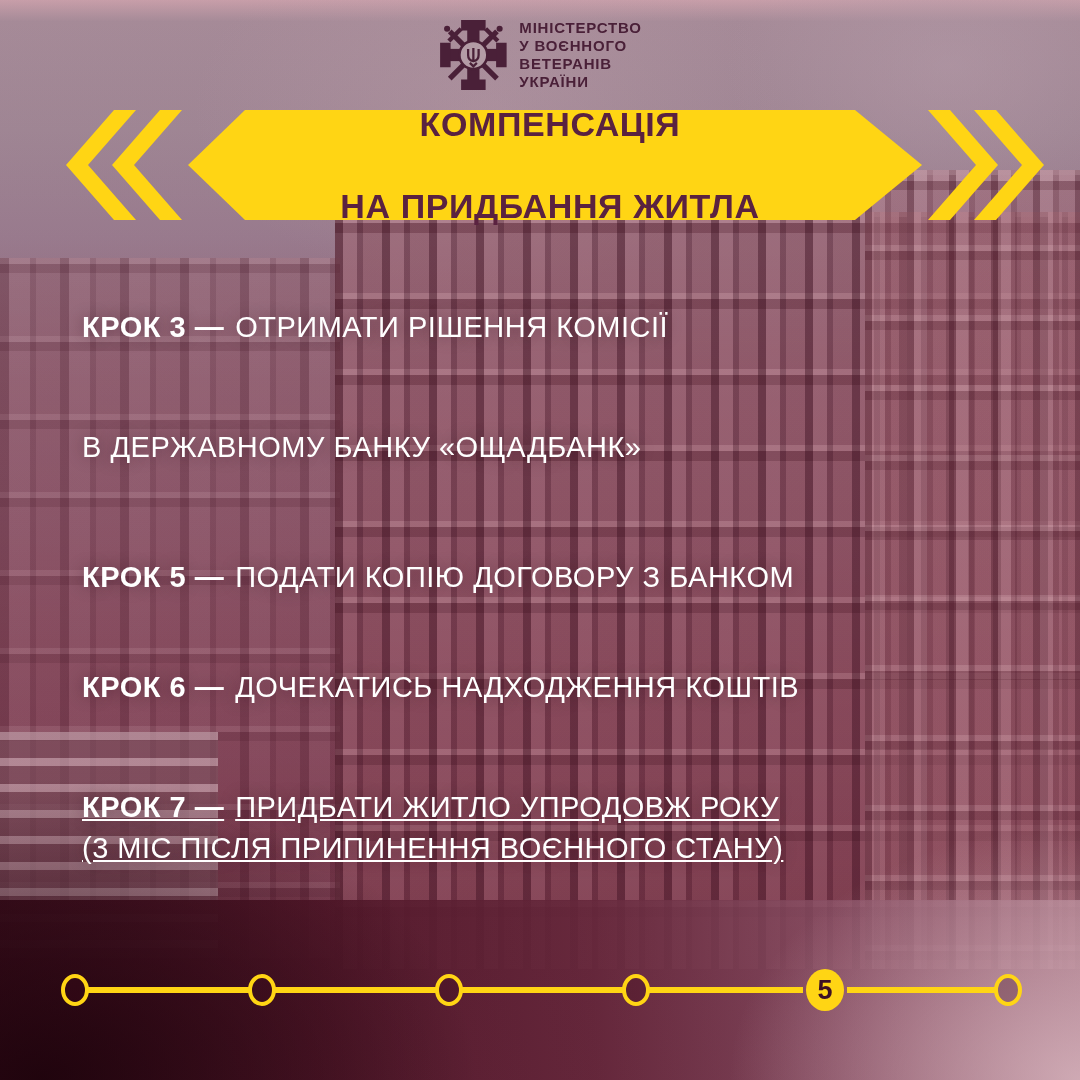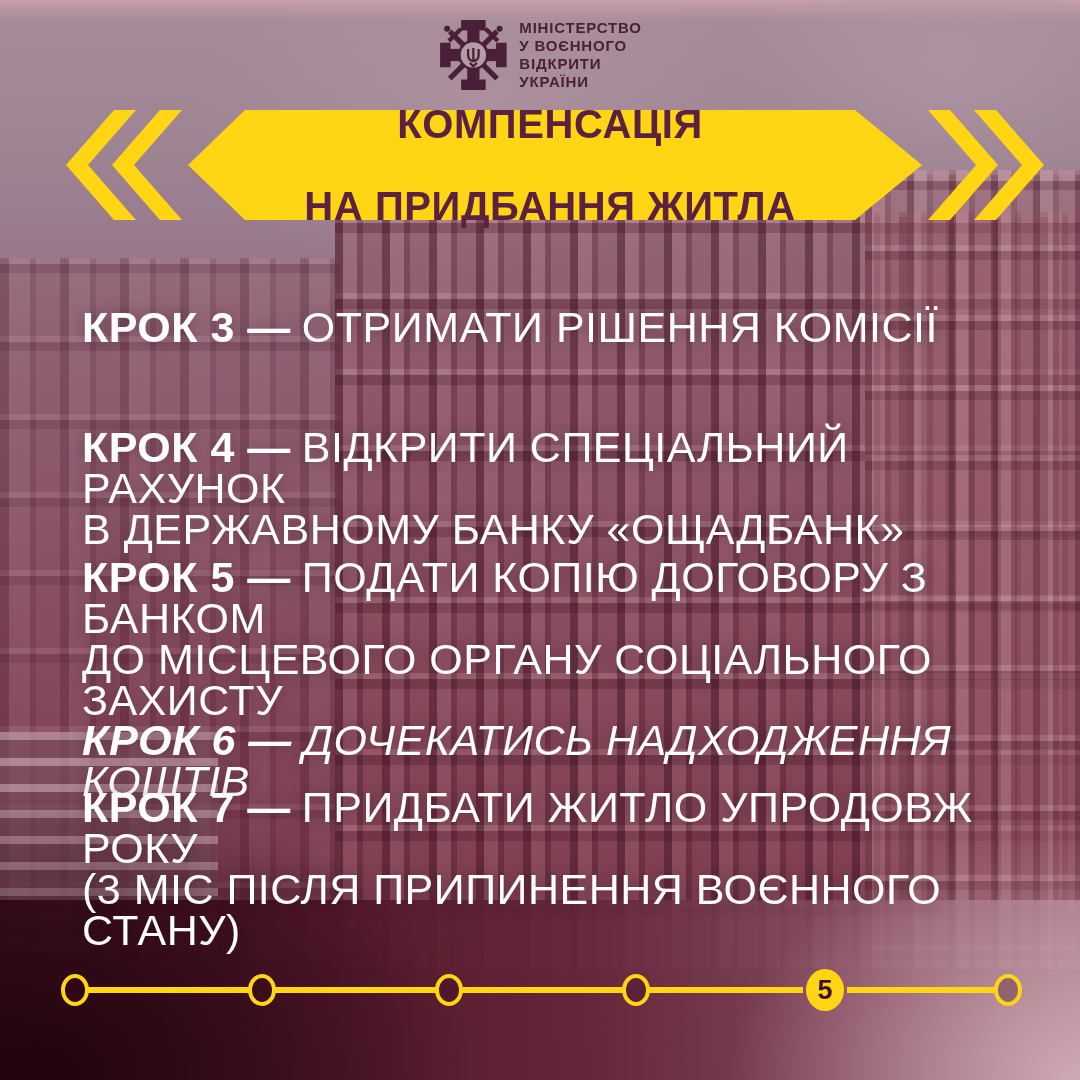--- a/index.html
+++ b/index.html
@@ -82,32 +82,32 @@
   }
   .ministry-name{
     color:#4A2038;font-weight:700;font-size:15px;line-height:18px;
     letter-spacing:.8px;
   }
   
   .banner-svg{position:absolute;left:0;top:105px;}
   .banner-text{
     position:absolute;left:245px;top:110px;width:610px;height:110px;
     display:flex;flex-direction:column;align-items:center;justify-content:center;
-    color:#5A2240;font-weight:700;font-size:40px;line-height:37px;
+    color:#5A2240;font-weight:700;font-size:34px;line-height:37px;
     letter-spacing:.6px;text-align:center;gap:45px;
   }
   
   .step-item{
     position:absolute;left:82px;width:960px;
-    color:#FFFFFF;font-size:43px;line-height:41px;letter-spacing:.5px;
+    color:#FFFFFF;font-size:29px;line-height:41px;letter-spacing:.5px;
     text-shadow:0 0 16px rgba(40,5,20,.40);
   }
   .step-prefix{font-weight:700;margin-right:11px;}
   .step-3{top:307px;} .step-4{top:427px;} .step-5{top:557px;}
-  .step-6{top:720px;font-style:italic;} .step-7{top:787px;}
+  .step-6{top:667px;} .step-7{top:787px;text-decoration:underline;}
   
   .pagination-svg{position:absolute;left:0;top:955px;}
   .page-num{
     font-family:"Liberation Sans", sans-serif;
     font-size:27px;font-weight:700;fill:#3D1024;
   }
 </style>
 </head>
 <body>
 
@@ -138,21 +138,21 @@
         <rect x="26" y="70" width="28" height="12"></rect>
         <rect x="2" y="28" width="12" height="28"></rect>
         <rect x="66" y="28" width="12" height="28"></rect>
       </g>
       <circle cx="40" cy="42" r="16" fill="#B49CA6" stroke="#4A2038" stroke-width="3"></circle>
       <path d="M34 35 V42 Q34 48 40 49 Q46 48 46 42 V35 M40 34 V49 M36 51 L40 55 L44 51" fill="none" stroke="#4A2038" stroke-width="2.6"></path>
     </svg>
     <div class="ministry-name">
       <div>МІНІСТЕРСТВО</div>
       <div>У ВОЄННОГО</div>
-      <div>ВІДКРИТИ</div>
+      <div>ВЕТЕРАНІВ</div>
       <div>УКРАЇНИ</div>
     </div>
   </div>
 
   <svg class="banner-svg" width="1080" height="130" viewBox="0 0 1080 130">
     <g fill="#FFD514">
       <polygon points="114,5 136,5 88,60 136,115 114,115 66,60"></polygon>
       <polygon points="160,5 182,5 134,60 182,115 160,115 112,60"></polygon>
       <polygon points="245,5 855,5 922,60 855,115 245,115 188,60"></polygon>
       <polygon points="928,5 950,5 998,60 950,115 928,115 976,60"></polygon>
@@ -161,26 +161,24 @@
   </svg>
   <div class="banner-text">
     <div>КОМПЕНСАЦІЯ</div>
     <div>НА ПРИДБАННЯ ЖИТЛА</div>
   </div>
 
   <div class="step-item step-3">
     <div><span class="step-prefix">КРОК 3 —</span><span>ОТРИМАТИ РІШЕННЯ КОМІСІЇ</span></div>
   </div>
   <div class="step-item step-4">
-    <div><span class="step-prefix">КРОК 4 —</span><span>ВІДКРИТИ СПЕЦІАЛЬНИЙ РАХУНОК</span></div>
     <div>В ДЕРЖАВНОМУ БАНКУ «ОЩАДБАНК»</div>
   </div>
   <div class="step-item step-5">
     <div><span class="step-prefix">КРОК 5 —</span><span>ПОДАТИ КОПІЮ ДОГОВОРУ З БАНКОМ</span></div>
-    <div>ДО МІСЦЕВОГО ОРГАНУ СОЦІАЛЬНОГО ЗАХИСТУ</div>
   </div>
   <div class="step-item step-6">
     <div><span class="step-prefix">КРОК 6 —</span><span>ДОЧЕКАТИСЬ НАДХОДЖЕННЯ КОШТІВ</span></div>
   </div>
   <div class="step-item step-7">
     <div><span class="step-prefix">КРОК 7 —</span><span>ПРИДБАТИ ЖИТЛО УПРОДОВЖ РОКУ</span></div>
     <div>(3 МІС ПІСЛЯ ПРИПИНЕННЯ ВОЄННОГО СТАНУ)</div>
   </div>
 
   <svg class="pagination-svg" width="1080" height="70" viewBox="0 0 1080 70">

